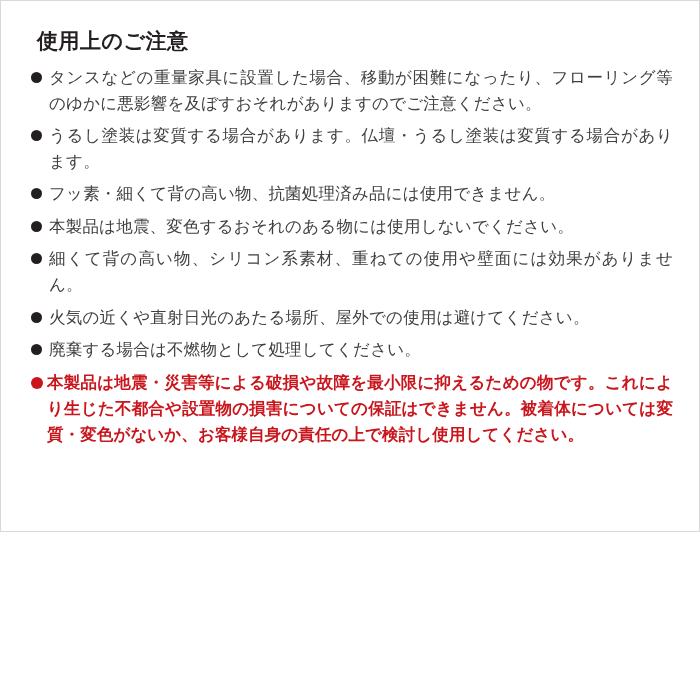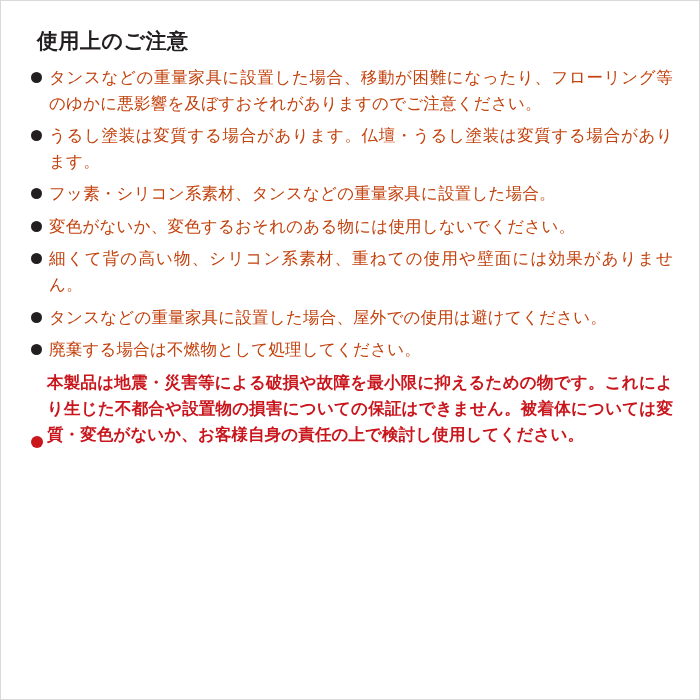--- a/index.html
+++ b/index.html
@@ -9,21 +9,21 @@
   body {
     width: 700px;
     height: 700px;
     background: #ffffff;
     font-family: "DejaVu Sans", sans-serif;
     -webkit-font-smoothing: antialiased;
   }
   .page {
     box-sizing: border-box;
     width: 700px;
-    height: 700px;
+    height: 532px;
     background: #ffffff;
     border: 1px solid #d9d9d9;
     padding: 22px 26px 18px 30px;
     display: block;
   }
   .notice-title {
     font-size: 21px;
     font-weight: bold;
     color: #231f20;
     letter-spacing: 0.5px;
@@ -43,21 +43,21 @@
     flex: 0 0 auto;
     width: 11px;
     height: 11px;
     border-radius: 50%;
     background: #231f20;
     margin: 7px 7px 0 0;
   }
   .notice-item .text {
     font-size: 16.5px;
     line-height: 1.55;
-    color: #c2410c;
+    color: #404040;
     letter-spacing: 0.2px;
     text-align: justify;
     flex: 1 1 auto;
   }
   
   .notice-item.is-warning .bullet {
     background: #c9161d;
     width: 12px;
     height: 12px;
     margin-top: 7px;
@@ -65,52 +65,51 @@
   }
   .notice-item.is-warning .text {
     color: #c9161d;
     font-weight: bold;
     line-height: 1.58;
     font-size: 16.5px;
     letter-spacing: 0.1px;
   }
   .notice-item.is-warning {
     margin-top: 4px;
-    align-items: flex-end;
   }
 </style>
 </head>
 <body>
 
 <div class="page">
   <div class="notice-title">使用上のご注意</div>
   <ul class="notice-list">
     <li class="notice-item">
       <span class="bullet"></span>
       <span class="text">タンスなどの重量家具に設置した場合、移動が困難になったり、フローリング等のゆかに悪影響を及ぼすおそれがありますのでご注意ください。</span>
     </li>
     <li class="notice-item">
       <span class="bullet"></span>
       <span class="text">うるし塗装は変質する場合があります。仏壇・うるし塗装は変質する場合があります。</span>
     </li>
     <li class="notice-item">
       <span class="bullet"></span>
-      <span class="text">フッ素・シリコン系素材、タンスなどの重量家具に設置した場合。</span>
+      <span class="text">フッ素・細くて背の高い物、抗菌処理済み品には使用できません。</span>
     </li>
     <li class="notice-item">
       <span class="bullet"></span>
-      <span class="text">変色がないか、変色するおそれのある物には使用しないでください。</span>
+      <span class="text">本製品は地震、変色するおそれのある物には使用しないでください。</span>
     </li>
     <li class="notice-item">
       <span class="bullet"></span>
       <span class="text">細くて背の高い物、シリコン系素材、重ねての使用や壁面には効果がありません。</span>
     </li>
     <li class="notice-item">
       <span class="bullet"></span>
-      <span class="text">タンスなどの重量家具に設置した場合、屋外での使用は避けてください。</span>
+      <span class="text">火気の近くや直射日光のあたる場所、屋外での使用は避けてください。</span>
     </li>
     <li class="notice-item">
       <span class="bullet"></span>
       <span class="text">廃棄する場合は不燃物として処理してください。</span>
     </li>
     <li class="notice-item is-warning">
       <span class="bullet"></span>
       <span class="text">本製品は地震・災害等による破損や故障を最小限に抑えるための物です。これにより生じた不都合や設置物の損害についての保証はできません。被着体については変質・変色がないか、お客様自身の責任の上で検討し使用してください。</span>
     </li>
   </ul>

